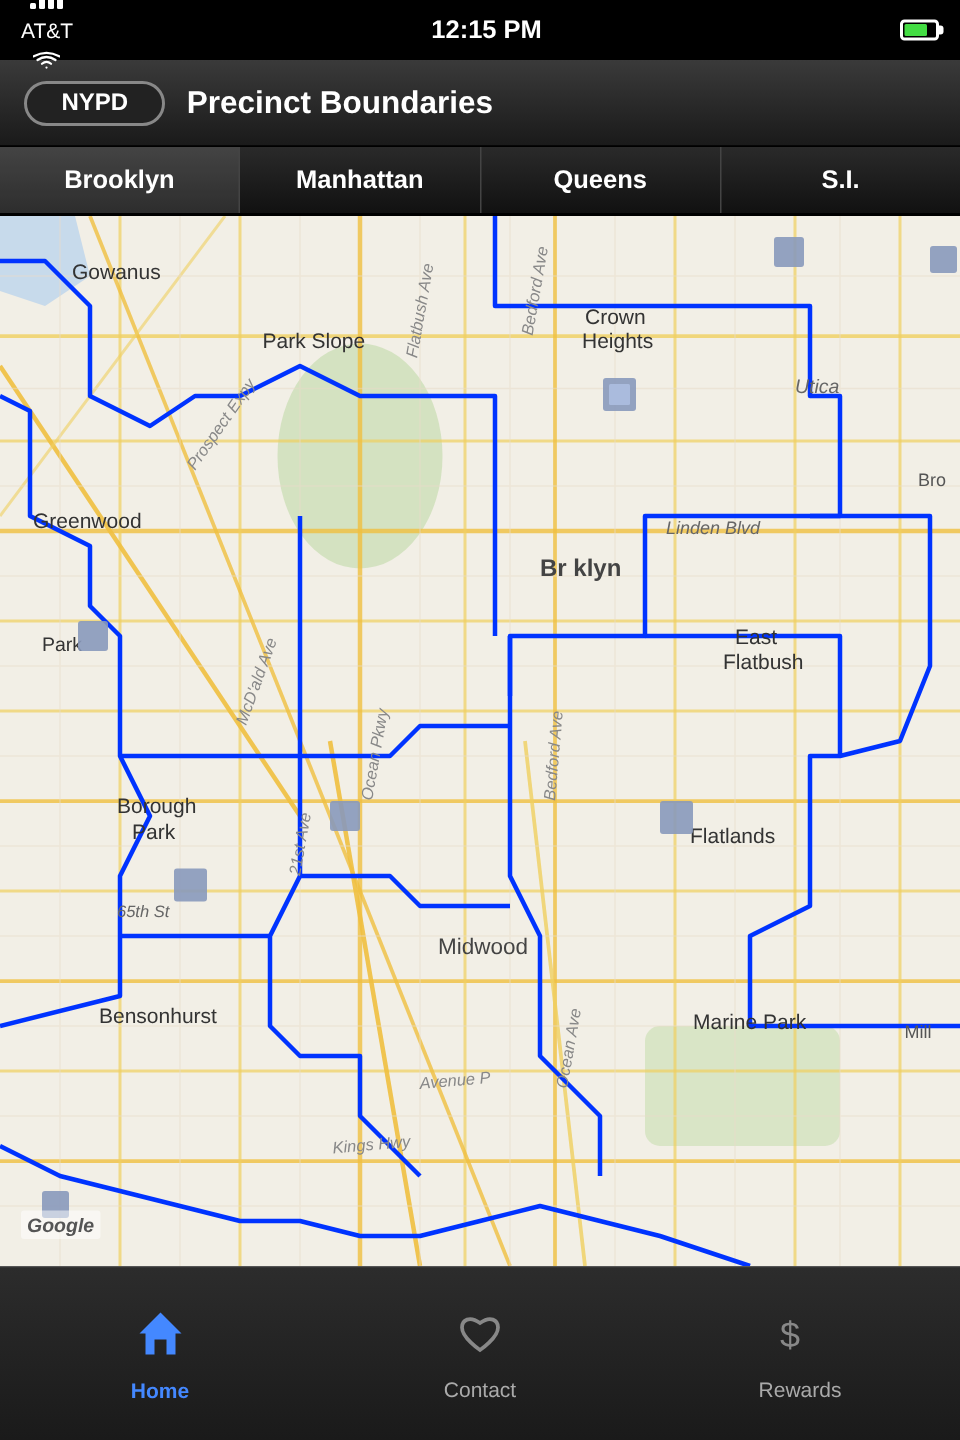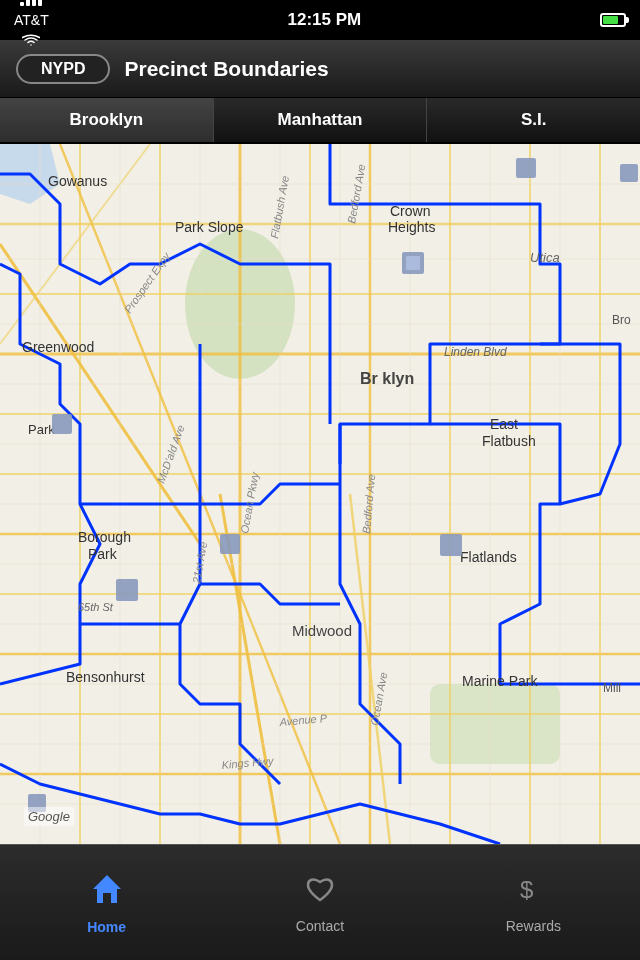--- a/index.html
+++ b/index.html
@@ -90,25 +90,25 @@
     #map-svg {
       position: absolute;
       top: 0; left: 0;
       width: 100%; height: 100%;
     }
 
     
     #google-watermark {
       position: absolute;
       bottom: 18px;
-      left: 24px;
+      left: 14px;
       color: #555;
       font-size: 13px;
       font-style: italic;
-      font-weight: 400;
+      font-weight: 700;
       background: rgba(255,255,255,0.5);
       padding: 2px 4px;
       border-radius: 2px;
       text-align: center;
     }
 
     
     #bottom-nav {
       height: 116px;
       background: linear-gradient(180deg, #2c2c2c 0%, #1a1a1a 100%);
@@ -199,20 +199,21 @@
 </div>
 
 <div id="header">
   <div id="nypd-badge">NYPD</div>
   <div id="header-title">Precinct Boundaries</div>
 </div>
 
 <div id="borough-tabs">
     <div class="borough-tab active">Brooklyn</div>
     <div class="borough-tab">Manhattan</div>
+    <div class="borough-tab">Queens</div>
     <div class="borough-tab">S.I.</div>
   </div>
 
 <div id="map-area">
   <svg id="map-svg" viewBox="0 0 640 700" xmlns="http://www.w3.org/2000/svg">
 
     <rect width="640" height="700" fill="#f2efe6"></rect>
 
     <ellipse cx="240" cy="160" rx="55" ry="75" fill="#c8ddb0" opacity="0.7"></ellipse>
 

